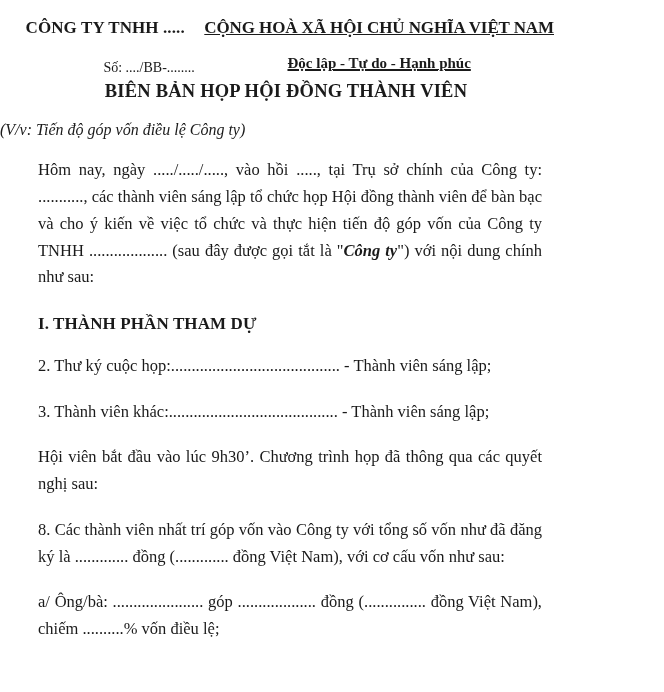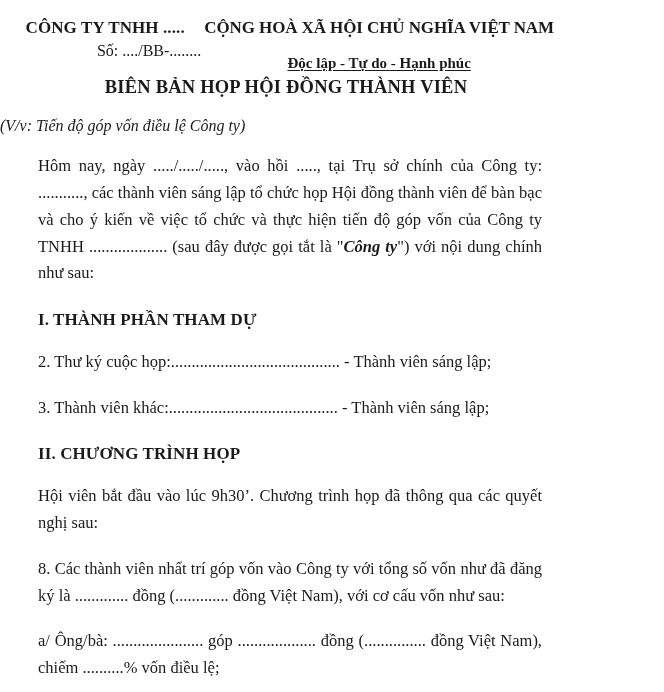--- a/index.html
+++ b/index.html
@@ -34,20 +34,21 @@
     width: 276px;
     text-align: center;
     box-sizing: border-box;
     padding-left: 6px;
   }
   .header-right {
     flex: 1;
     text-align: center;
     box-sizing: border-box;
     padding-right: 26px;
+    text-decoration: underline;
   }
   .company-line {
     font-weight: bold;
     font-size: 17px;
     letter-spacing: 0.1px;
     line-height: 1.2;
     white-space: nowrap;
   }
   .nation-line {
     font-weight: bold;
@@ -58,22 +59,22 @@
   }
   .motto-line {
     font-weight: bold;
     font-size: 15px;
     text-decoration: underline;
     text-underline-offset: 2px;
     margin-top: 17px;
     white-space: nowrap;
   }
   .so-line {
-    font-size: 16px;
-    margin-top: 4px;
+    font-size: 14px;
+    margin-top: 22px;
     padding-left: 88px;
   }
 
   
   .doc-title {
     text-align: center;
     font-weight: bold;
     font-size: 18.5px;
     letter-spacing: 0.2px;
     margin-top: 5px;
@@ -142,21 +143,20 @@
 
     <p class="para"><span>Hôm nay, ngày ...../...../....., vào hồi ....., tại Trụ sở chính của Công ty: ..........., các thành viên sáng lập tổ chức họp Hội đồng thành viên để bàn bạc và cho ý kiến về việc tổ chức và thực hiện tiến độ góp vốn của Công ty TNHH ................... (sau đây được gọi tắt là "</span><b class="inline-bold-italic">Công ty</b><span>") với nội dung chính như sau:</span></p>
 
     <p class="section-head gap-lg">I. THÀNH PHẦN THAM DỰ</p>
 
 
     <p class="para gap-md">2. Thư ký cuộc họp:......................................... - Thành viên sáng lập;</p>
 
     <p class="para gap-md">3. Thành viên khác:......................................... - Thành viên sáng lập;</p>
 
-    <p class="section-head gap-lg">II. CHƯƠNG TRÌNH HỌP</p>
 
     <p class="para gap-md">Hội viên bắt đầu vào lúc 9h30’. Chương trình họp đã thông qua các quyết nghị sau:</p>
 
     <p class="para gap-md">8. Các thành viên nhất trí góp vốn vào Công ty với tổng số vốn như đã đăng ký là ............. đồng (............. đồng Việt Nam), với cơ cấu vốn như sau:</p>
 
     <p class="para gap-md">a/ Ông/bà: ...................... góp ................... đồng (............... đồng Việt Nam),  chiếm ..........% vốn điều lệ;</p>
 
   </div>
 </div>
 

